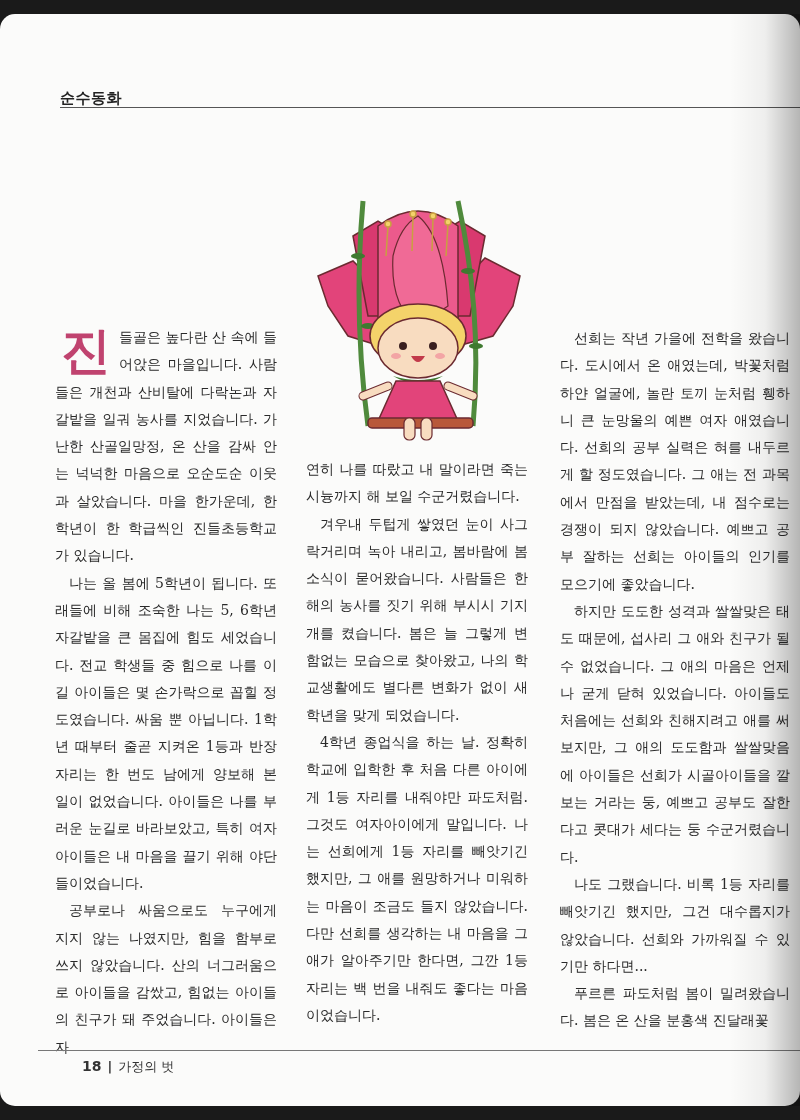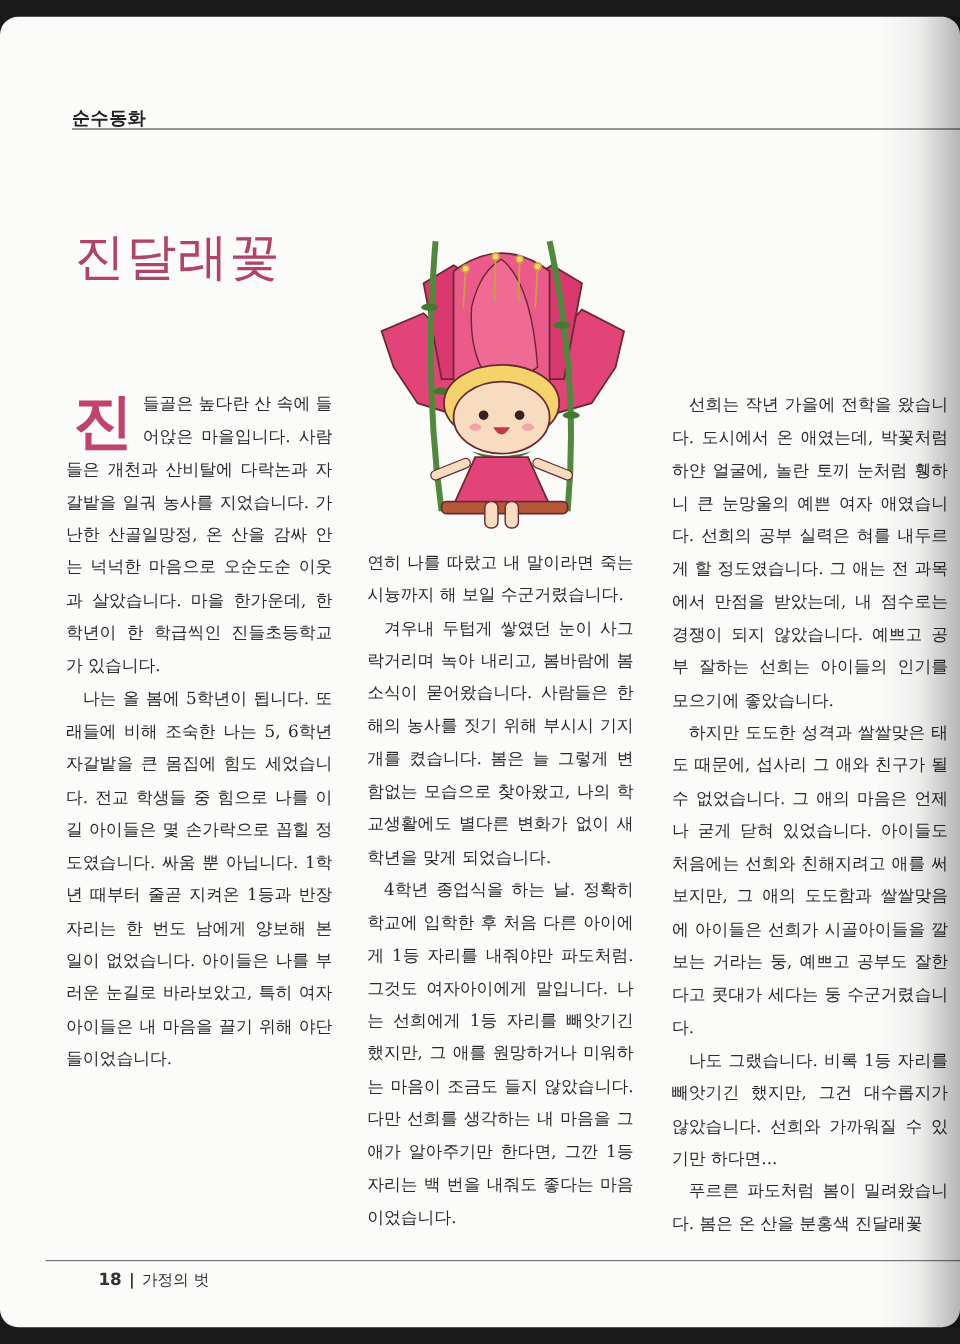--- a/index.html
+++ b/index.html
@@ -23,21 +23,20 @@
   .footer .num { font-weight:bold; font-size:14px; }
   .footer .sep { margin:0 6px; font-weight:bold; }
 </style>
 </head>
 <body>
 
 <div class="page">
   <div class="header-label">순수동화</div>
   <div class="header-rule"></div>
 
-  <div class="title">진달래꽃</div>
 
   <div class="illustration">
     <svg viewBox="0 0 222 250" width="222" height="250">
 
       <path d="M10 80 L45 65 L70 90 L72 150 L40 140 L20 110 Z" fill="#e2447a" stroke="#6b2a30" stroke-width="1.5"></path>
       <path d="M212 80 L177 62 L150 90 L150 150 L185 140 L205 110 Z" fill="#e2447a" stroke="#6b2a30" stroke-width="1.5"></path>
       <path d="M45 40 L70 25 L95 40 L100 120 L60 120 Z" fill="#d9396f" stroke="#6b2a30" stroke-width="1.5"></path>
       <path d="M177 40 L152 25 L127 40 L122 120 L162 120 Z" fill="#d9396f" stroke="#6b2a30" stroke-width="1.5"></path>
       <path d="M70 30 Q110 0 150 30 L150 130 Q110 150 70 130 Z" fill="#ec5a8c" stroke="#6b2a30" stroke-width="1.5"></path>
       <path d="M110 20 Q135 40 140 110 L110 130 Q82 110 85 60 Q92 30 110 20 Z" fill="#f06a96" stroke="#6b2a30" stroke-width="1.2"></path>
@@ -83,20 +82,21 @@
       <rect x="60" y="222" width="105" height="10" rx="4" fill="#b8583a" stroke="#6b2a30" stroke-width="1.5"></rect>
 
       <rect x="96" y="222" width="11" height="22" rx="5" fill="#f8dcc0" stroke="#6b2a30" stroke-width="1.2"></rect>
       <rect x="113" y="222" width="11" height="22" rx="5" fill="#f8dcc0" stroke="#6b2a30" stroke-width="1.2"></rect>
     </svg>
   </div>
 
   <div class="col col1">
     <p class="noindent"><span class="dropcap">진</span><span>들골은 높다란 산 속에 들어앉은 마을입니다. 사람들은 개천과 산비탈에 다락논과 자갈밭을 일궈 농사를 지었습니다. 가난한 산골일망정, 온 산을 감싸 안는 넉넉한 마음으로 오순도순 이웃과 살았습니다. 마을 한가운데, 한 학년이 한 학급씩인 진들초등학교가 있습니다.</span></p>
     <p>나는 올 봄에 5학년이 됩니다. 또래들에 비해 조숙한 나는 5, 6학년 자갈밭을 큰 몸집에 힘도 세었습니다. 전교 학생들 중 힘으로 나를 이길 아이들은 몇 손가락으로 꼽힐 정도였습니다. 싸움 뿐 아닙니다. 1학년 때부터 줄곧 지켜온 1등과 반장 자리는 한 번도 남에게 양보해 본 일이 없었습니다. 아이들은 나를 부러운 눈길로 바라보았고, 특히 여자 아이들은 내 마음을 끌기 위해 야단들이었습니다.</p>
+    <p>공부로나 싸움으로도 누구에게 지지 않는 나였지만, 힘을 함부로 쓰지 않았습니다. 산의 너그러움으로 아이들을 감쌌고, 힘없는 아이들의 친구가 돼 주었습니다. 아이들은 자</p>
   </div>
 
   <div class="col col2">
     <p class="noindent">연히 나를 따랐고 내 말이라면 죽는 시늉까지 해 보일 수군거렸습니다.</p>
     <p>겨우내 두텁게 쌓였던 눈이 사그락거리며 녹아 내리고, 봄바람에 봄소식이 묻어왔습니다. 사람들은 한 해의 농사를 짓기 위해 부시시 기지개를 켰습니다. 봄은 늘 그렇게 변함없는 모습으로 찾아왔고, 나의 학교생활에도 별다른 변화가 없이 새 학년을 맞게 되었습니다.</p>
     <p>4학년 종업식을 하는 날. 정확히 학교에 입학한 후 처음 다른 아이에게 1등 자리를 내줘야만 파도처럼. 그것도 여자아이에게 말입니다. 나는 선희에게 1등 자리를 빼앗기긴 했지만, 그 애를 원망하거나 미워하는 마음이 조금도 들지 않았습니다. 다만 선희를 생각하는 내 마음을 그 애가 알아주기만 한다면, 그깐 1등 자리는 백 번을 내줘도 좋다는 마음이었습니다.</p>
   </div>
 
   <div class="col col3">
     <p>선희는 작년 가을에 전학을 왔습니다. 도시에서 온 애였는데, 박꽃처럼 하얀 얼굴에, 놀란 토끼 눈처럼 휑하니 큰 눈망울의 예쁜 여자 애였습니다. 선희의 공부 실력은 혀를 내두르게 할 정도였습니다. 그 애는 전 과목에서 만점을 받았는데, 내 점수로는 경쟁이 되지 않았습니다. 예쁘고 공부 잘하는 선희는 아이들의 인기를 모으기에 좋았습니다.</p>

